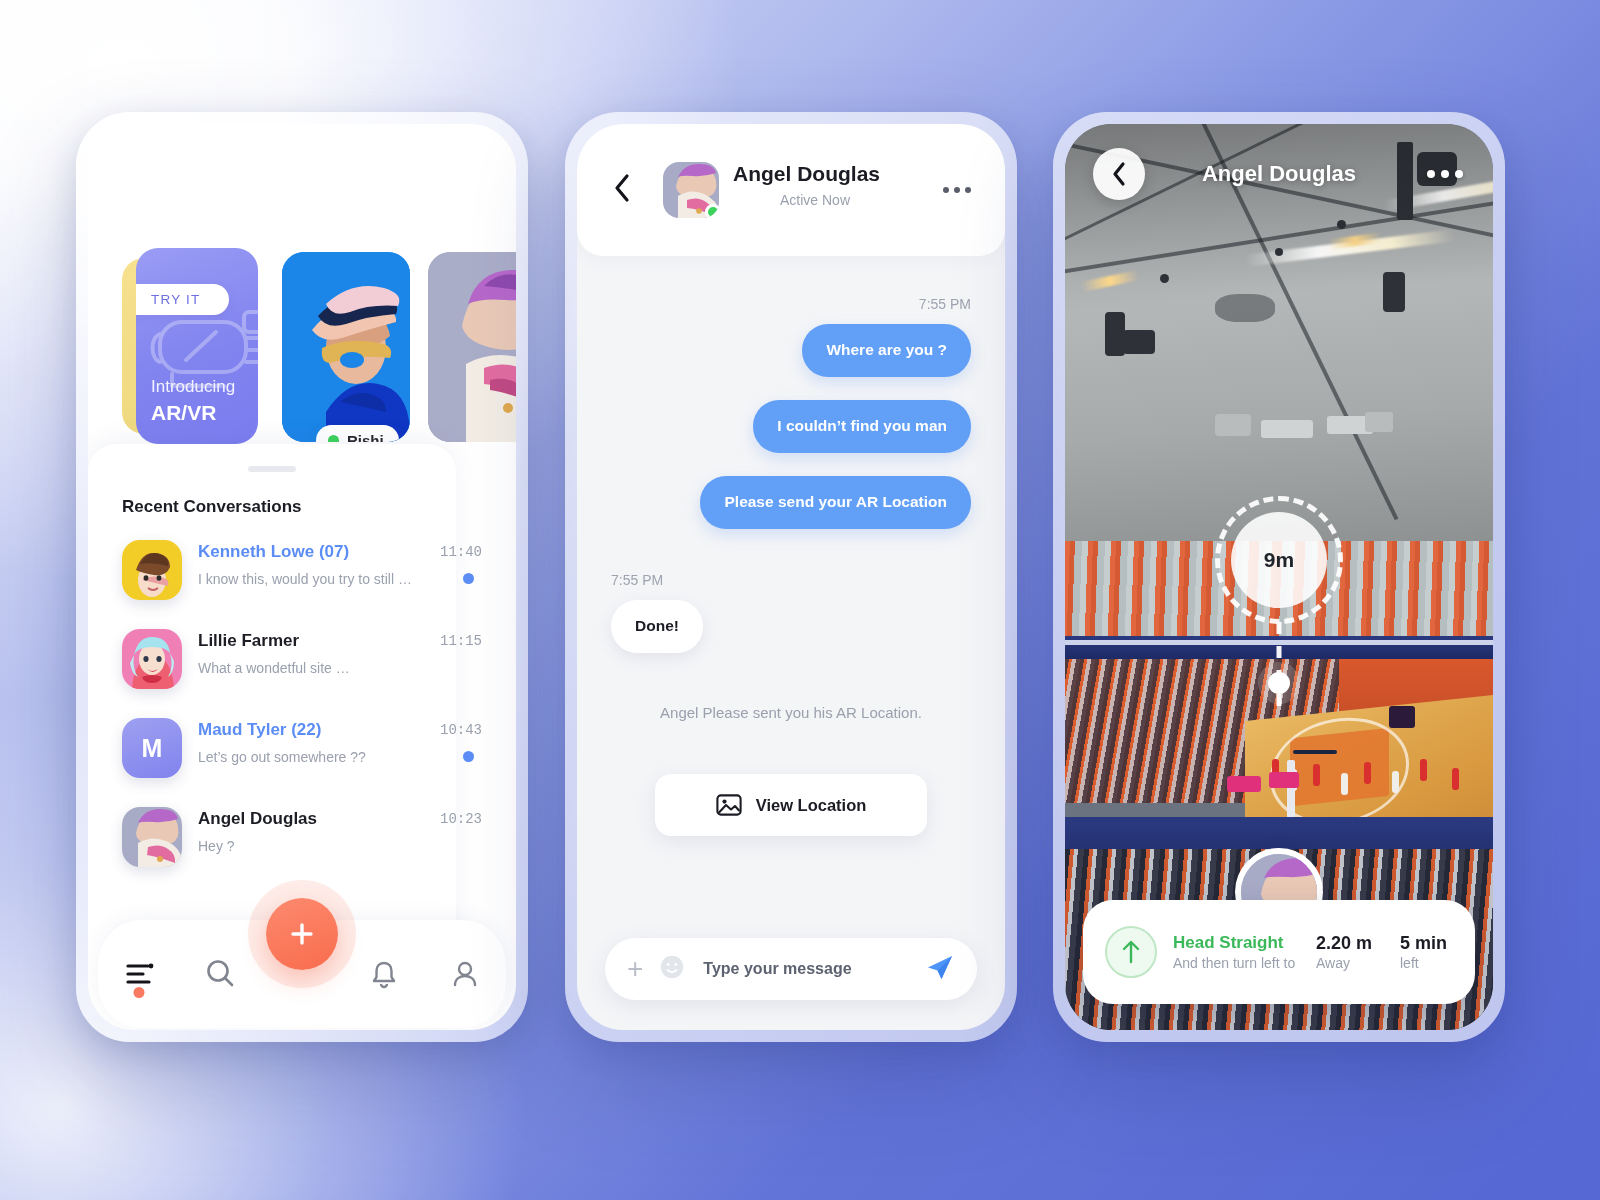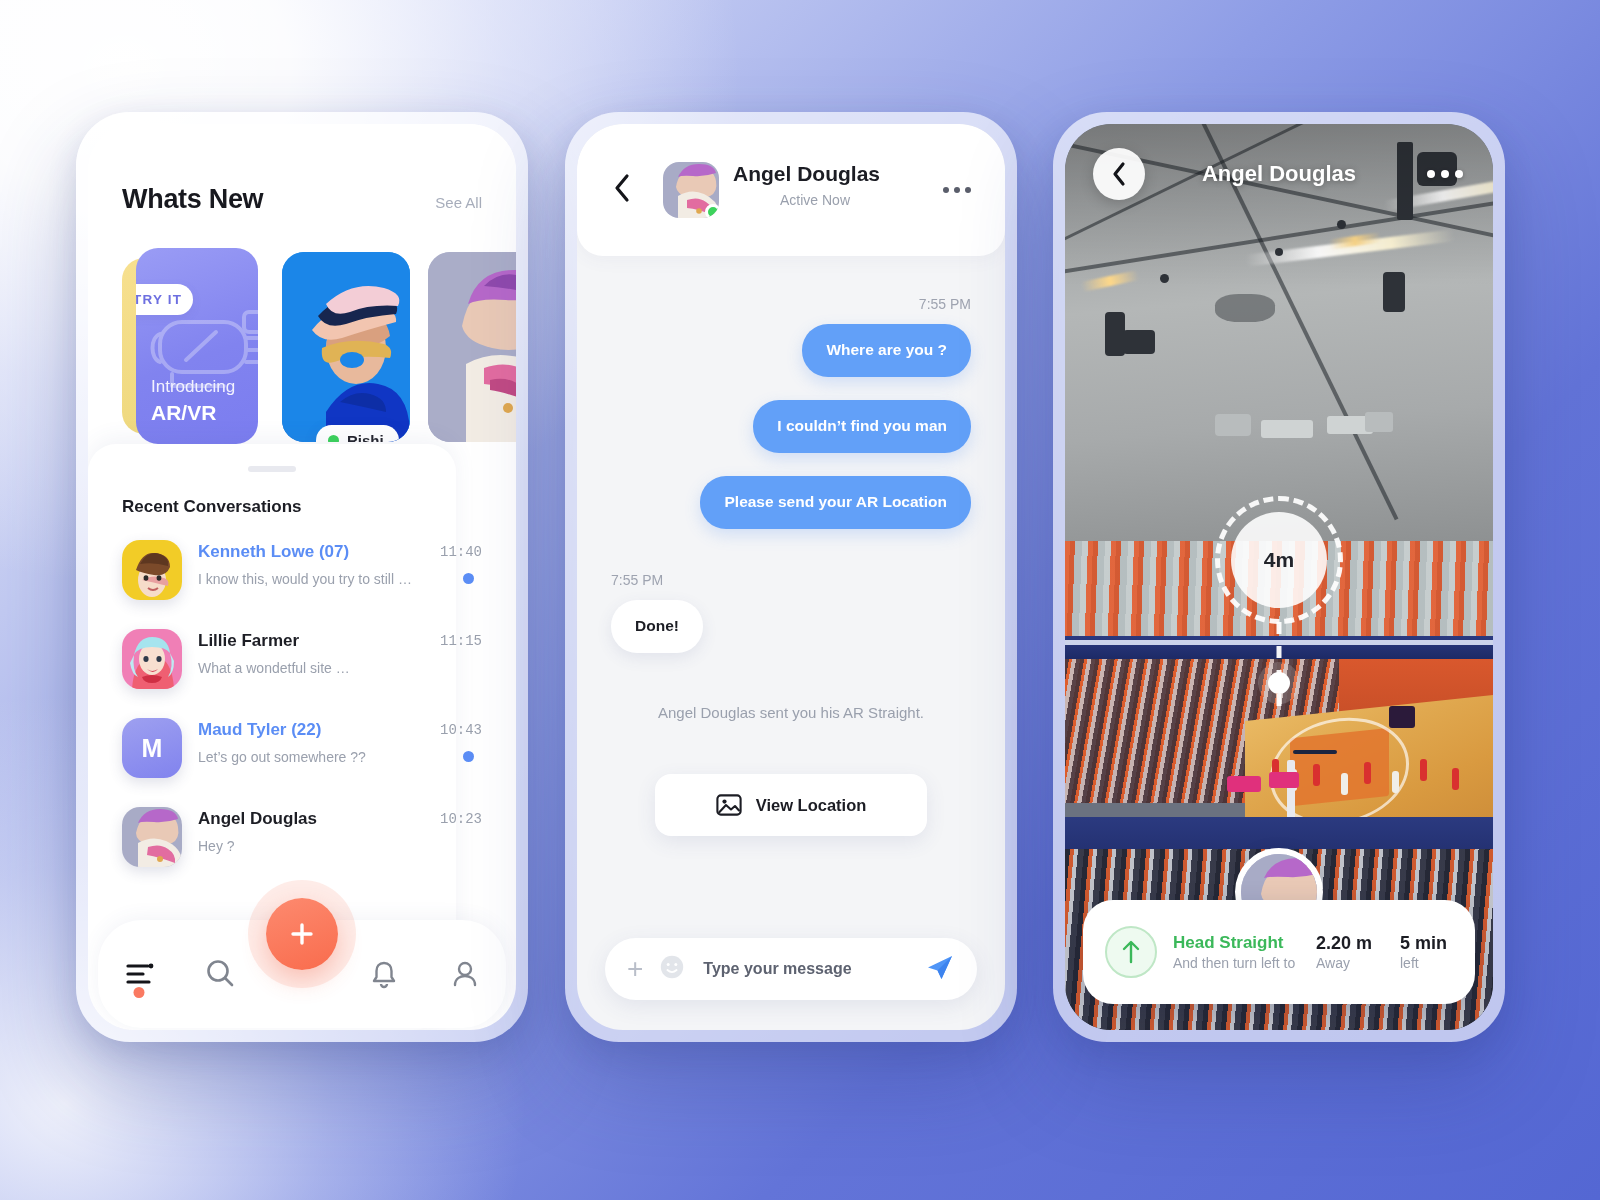--- a/index.html
+++ b/index.html
@@ -60,22 +60,22 @@
     position:absolute; left:48px; top:2px; width:122px; height:196px;
     background:linear-gradient(160deg,#9a9cf5 0%, #8183ef 55%, #7b7df0 100%);
     border-radius:22px; overflow:hidden;
   }
   .vr-deco {
     position:absolute; right:-18px; top:40px; width:130px; height:120px;
     opacity:0.30;
   }
   .tryit {
     position:absolute; left:-14px; top:36px;
-    background:#ffffff; border-radius:18px; padding:8px 11px;
-    font-size:13.5px; font-weight:700; letter-spacing:1.2px; color:#6d6fe0;
+    background:#ffffff; border-radius:18px; padding:8px 29px;
+    font-size:13.5px; font-weight:400; letter-spacing:1.2px; color:#6d6fe0;
     box-shadow:0 3px 10px rgba(90,80,180,0.12);
   }
   .arvr-txt { position:absolute; left:15px; bottom:18px;margin-top:12px; }
   .arvr-txt .t1 { font-size:17px; color:#f2f2fe; font-weight:400; line-height:1.35; }
   .arvr-txt .t2 { font-size:21px; color:#ffffff; font-weight:700; line-height:1.3; }
 
   .story-card {
     position:absolute; top:6px; width:128px; height:190px;
     border-radius:22px; overflow:hidden;
   }
@@ -282,24 +282,20 @@
     box-shadow:0 6px 18px rgba(20,30,70,0.22);
   }
 </style>
 </head>
 <body>
 
 <div class="phone-frame" id="phone1-frame"></div>
 <div class="phone" id="phone1">
 
   <div class="p1-head">
-    <div class="p1-title-row">
-      <span class="p1-title">Whats New</span>
-      <span class="p1-seeall">See All</span>
-    </div>
 
     <div class="stories">
 
       <div class="story-yellow"></div>
 
       <div class="story-arvr">
         <svg class="vr-deco" viewBox="0 0 130 120">
           <g fill="none" stroke="#ffffff" stroke-width="4" stroke-linecap="round" stroke-linejoin="round">
             <rect x="14" y="34" width="86" height="50" rx="22"></rect>
             <path d="M14 46 C4 50 4 70 14 74"></path>
@@ -493,21 +489,21 @@
 
   <div class="chat-body">
     <div class="ts r" style="top:40px;">7:55 PM</div>
     <div class="bub out" style="top:144px; right:34px;">I couldn’t find you man</div>
     <div class="bub out" style="top:68px;">Where are you ?</div>
     <div class="bub out" style="top:220px; right:34px;">Please send your AR Location</div>
 
     <div class="ts l" style="top:316px;">7:55 PM</div>
     <div class="bub in" style="top:344px;">Done!</div>
 
-    <div class="ar-note" style="top:445px;">Angel Douglas sent you his AR Straight.</div>
+    <div class="ar-note" style="top:445px;">Angel Please sent you his AR Location.</div>
 
     <div class="viewloc" style="top:518px;">
       <svg width="26" height="22" viewBox="0 0 26 22">
         <rect x="1.4" y="1.4" width="23.2" height="19.2" rx="3.4" fill="none" stroke="#1c1d24" stroke-width="2.1"></rect>
         <circle cx="8.5" cy="7.6" r="2.1" fill="#1c1d24"></circle>
         <path d="M3.5 18 L10 11 L15 15.5 L19 12 L23 16.5" fill="none" stroke="#1c1d24" stroke-width="2.1" stroke-linejoin="round" stroke-linecap="round"></path>
       </svg>
       <span>View Location</span>
     </div>
   </div>
@@ -605,21 +601,21 @@
     <div class="ar-dots">
       <i></i>
       <i></i>
       <i></i>
     </div>
   </div>
 
   <div class="ar-path"></div>
   <div class="ar-endpoint"></div>
   <div class="ar-ring">
-    <div class="inner">4m</div>
+    <div class="inner">9m</div>
   </div>
 
   <div class="ar-avatar">
     <svg viewBox="0 0 88 88" width="88" height="88">
       <rect width="88" height="88" fill="#a8abc6"></rect>
       <path d="M20 40 q5 -30 33 -30 q27 0 30 21 q3 17 -9 23 q-17 8 -35 3 q-17 -6 -19 -17z" fill="#e9c9b6"></path>
       <path d="M23 24 q9 -20 33 -20 q24 0 27 14 q-19 6 -36 5 q-17 -1 -24 1z" fill="#b668c9"></path>
       <path d="M23 54 q20 -12 41 -3 q27 12 24 37 H23z" fill="#f2ece4"></path>
       <path d="M38 60 q17 -6 30 3 q12 8 11 20 q-24 -9 -41 -11z" fill="#e26ca0"></path>
       <circle cx="57" cy="78" r="4.4" fill="#e0a84f"></circle>

